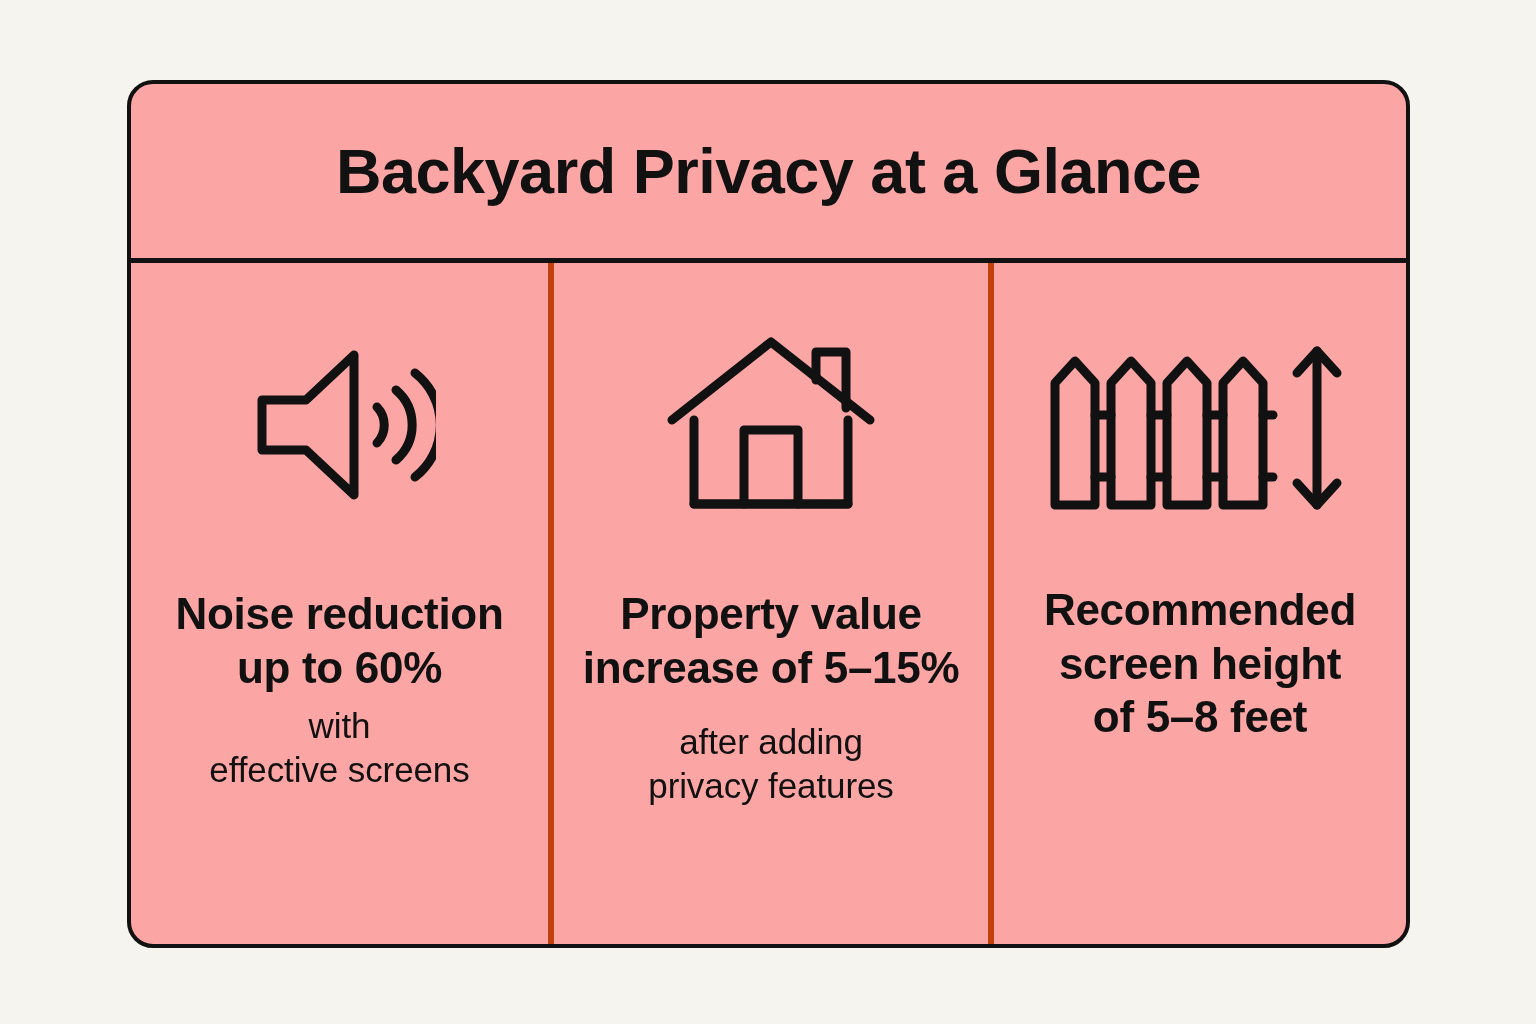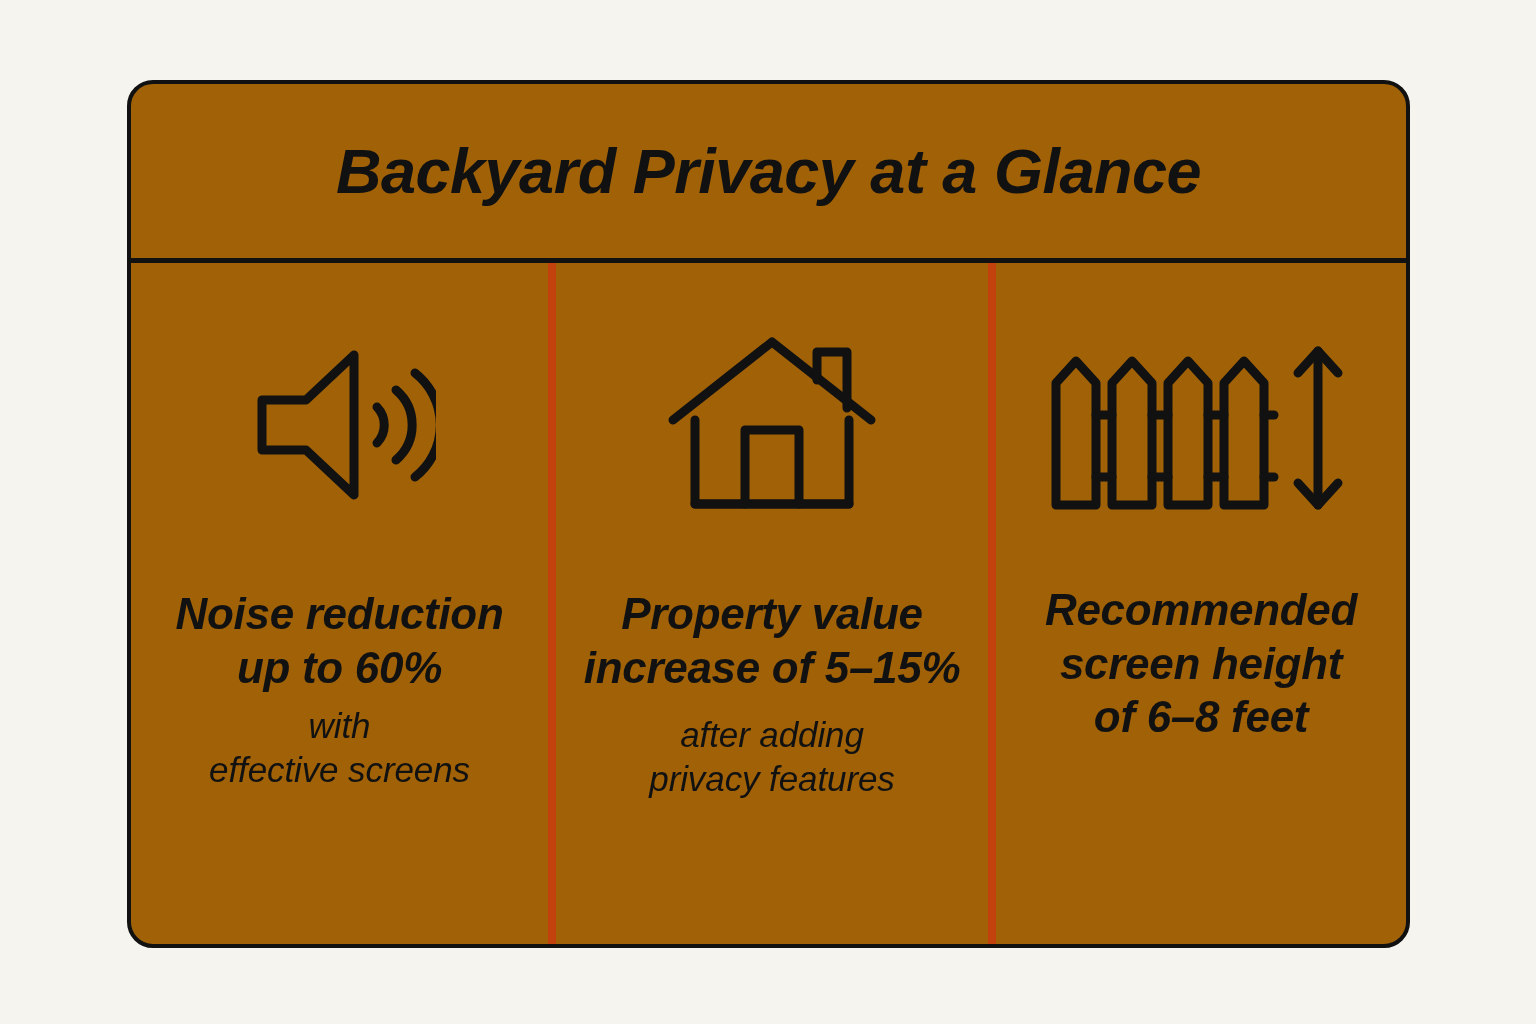--- a/index.html
+++ b/index.html
@@ -25,25 +25,24 @@
   
   .card {
     position: absolute;
     left: 127px;
     top: 80px;
     width: 1283px;
     height: 868px;
     box-sizing: border-box;
     border: 4px solid #111111;
     border-radius: 26px;
-    background: #a16207;
+    background: #fca5a5;
     overflow: hidden;
     display: flex;
     flex-direction: column;
-    font-style: italic;
   }
 
   
   .card-header {
     height: 179px;
     flex: 0 0 179px;
     box-sizing: border-box;
     border-bottom: 5px solid #111111;
     display: flex;
     align-items: center;
@@ -68,21 +67,21 @@
   .col {
     flex: 1 1 0;
     box-sizing: border-box;
     position: relative;
     display: flex;
     flex-direction: column;
     align-items: center;
     padding-top: 62px;
   }
   .col + .col {
-    border-left: 8px solid #c2410c;
+    border-left: 6px solid #c2410c;
   }
   .col-1 { flex: 0 0 417px; }
   .col-2 { flex: 0 0 440px; }
   .col-3 { flex: 1 1 auto; }
 
   
   .icon-wrap {
     height: 200px;
     display: flex;
     align-items: center;
@@ -110,21 +109,21 @@
     margin-top: 10px;
     font-size: 35px;
     font-weight: 400;
     line-height: 1.25;
     letter-spacing: -0.1px;
     color: #111111;
     white-space: pre-line;
   }
   .col-3 .text-block { margin-top: 58px; }
   .col-3 .subline { margin-top: 6px; }
-  .col-2 .subline { margin-top: 19px; }
+  .col-2 .subline { margin-top: 26px; }
 </style>
 </head>
 <body>
 
 <div class="stage">
 
   <div class="card">
 
     <div class="card-header">
       <div class="card-title">Backyard Privacy at a Glance</div>
@@ -197,19 +196,19 @@
             <path d="M218 142 H228"></path>
 
             <path d="M272 16 V170"></path>
             <path d="M252 38 L272 16 L292 38"></path>
             <path d="M252 148 L272 170 L292 148"></path>
           </svg>
         </div>
         <div class="text-block">
           <div class="headline">Recommended
 screen height
-of 6–8 feet</div>
+of 5–8 feet</div>
         </div>
       </div>
 
     </div>
   </div>
 </div>
 
 </body></html>

